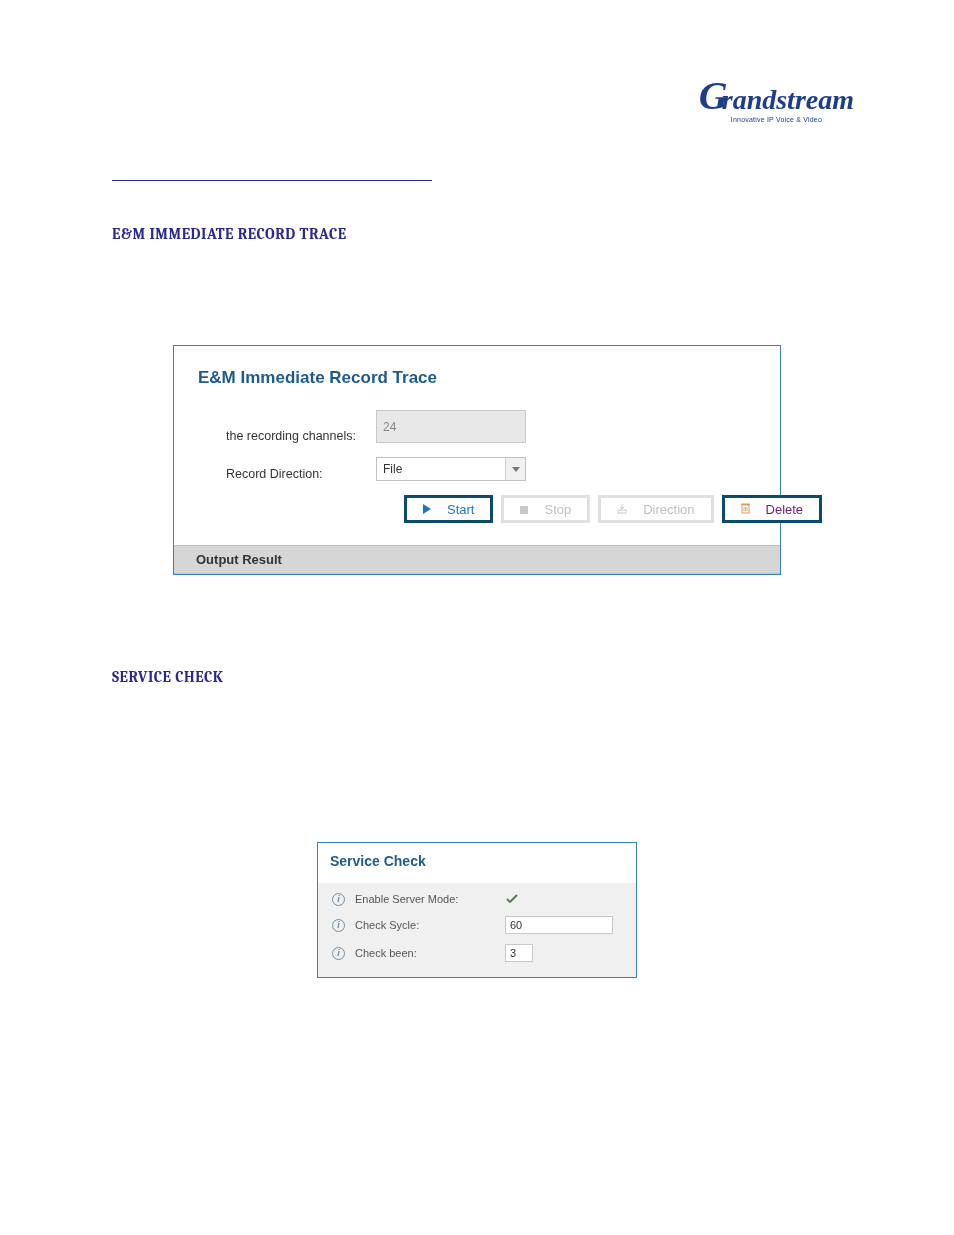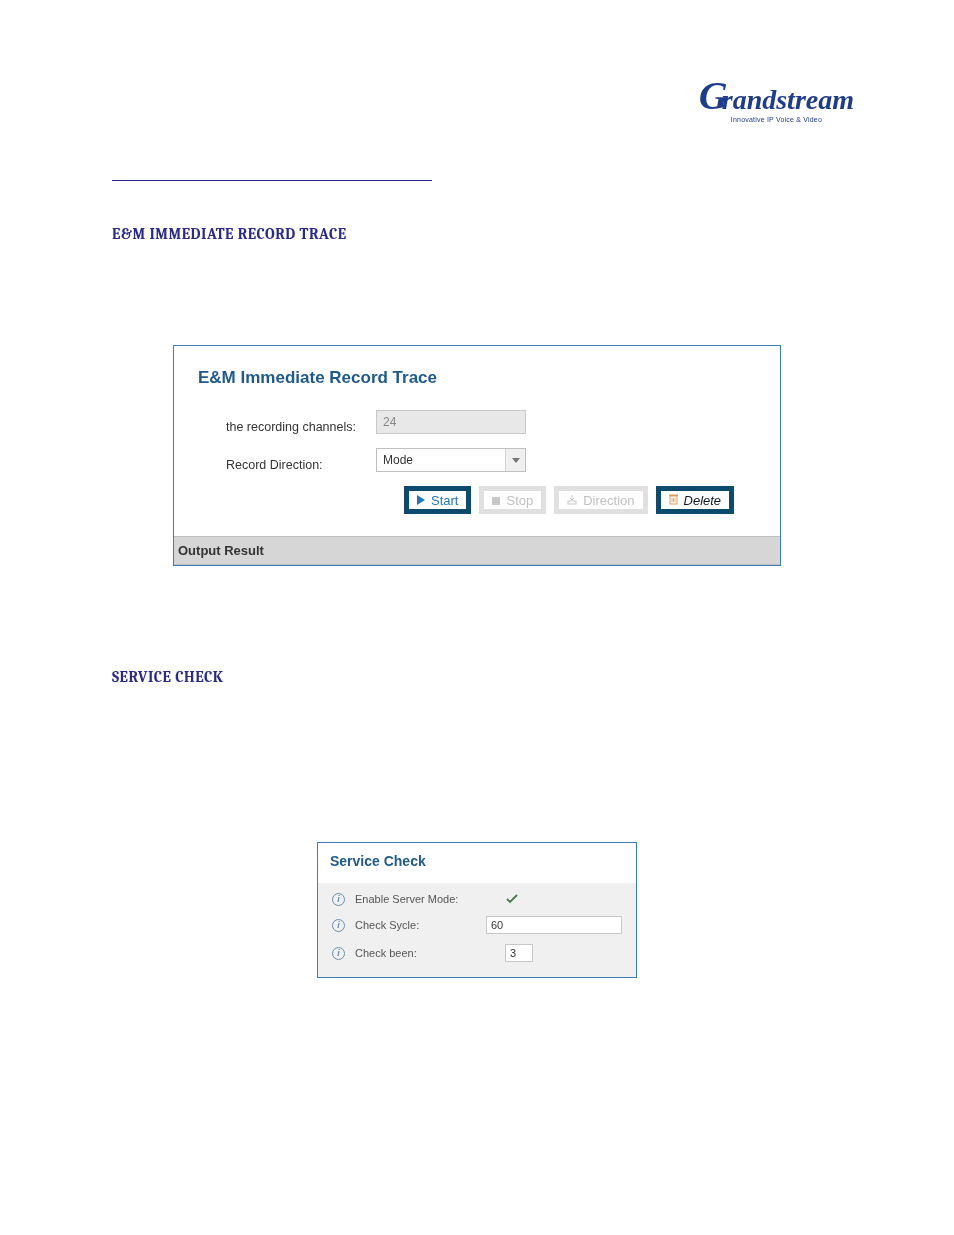--- a/index.html
+++ b/index.html
@@ -80,21 +80,21 @@
     margin-bottom: 14px;
   }
   .form-label {
     width: 178px;
     font-size: 12.5px;
     color: #333;
     padding-left: 28px;
   }
   .text-input-disabled {
     width: 150px;
-    height: 24px;
+    height: 33px;
     border: 1px solid #c8c8c8;
     background: #e8e8e8;
     color: #888;
     font-size: 12px;
     padding: 0 6px;
   }
   .select-wrap {
     position: relative;
     display: inline-block;
   }
@@ -125,37 +125,37 @@
   .select-arrow svg { width: 8px; height: 5px; }
   .button-row {
     display: flex;
     gap: 8px;
     padding-left: 206px;
     margin-top: 14px;
     margin-bottom: 12px;
   }
   .btn {
     height: 28px;
-    border: 5px solid #0c4a6e;
+    border: 3px solid #0c4a6e;
     background: #fff;
     font-size: 13px;
-    padding: 0 8px;
-    display: flex;
-    align-items: center;
-    gap: 6px;
+    padding: 0 16px;
+    display: flex;
+    align-items: center;
+    gap: 16px;
     cursor: pointer;
   }
   .btn-primary { color: #2176bf; }
   .btn-disabled { color: #c0c0c0; border-color: #e0e0e0; cursor: default; justify-content: space-between; }
-  .btn-warn { color: #0f172a; font-style: italic; }
+  .btn-warn { color: #701a75; }
   .output-header {
     background: #d6d6d6;
     border-top: 1px solid #c0c0c0;
     border-bottom: 1px solid #c0c0c0;
-    padding: 6px 4px;
+    padding: 6px 22px;
     font-size: 13px;
     font-weight: bold;
     color: #333;
   }
   .output-body {
     padding: 8px 22px 12px 22px;
     font-size: 12.5px;
     color: #2e8b2e;
   }
   
@@ -212,21 +212,21 @@
   }
   .sc-check svg { width: 12px; height: 10px; stroke: #4a7a4a; }
   .sc-input {
     height: 18px;
     border: 1px solid #c8c8c8;
     background: #fff;
     font-size: 11px;
     color: #333;
     padding: 0 4px;
   }
-  .sc-input-wide { width: 136px; }
+  .sc-input-wide { width: 108px; }
   .sc-input-narrow { width: 28px; }
 </style>
 </head>
 <body>
 
 <div class="logo">
   <div class="logo-main">
     <span class="logo-g">G</span><span style="margin-left:-6px">randstream</span>
   </div>
   <div class="logo-sub">Innovative IP Voice &amp; Video</div>
@@ -241,21 +241,21 @@
     <div class="panel-title">E&amp;M Immediate Record Trace</div>
 
     <div class="form-row">
       <div class="form-label">the recording channels:</div>
       <input class="text-input-disabled" disabled="" value="24" style="">
     </div>
 
     <div class="form-row">
       <div class="form-label">Record Direction:</div>
       <div class="select-wrap">
-        <div class="select-box">Mode</div>
+        <div class="select-box">File</div>
         <div class="select-arrow">
           <svg viewBox="0 0 8 5">
               <polygon points="0,0 8,0 4,5" fill="#777"></polygon>
             </svg>
         </div>
       </div>
     </div>
 
 
     <div class="button-row">

